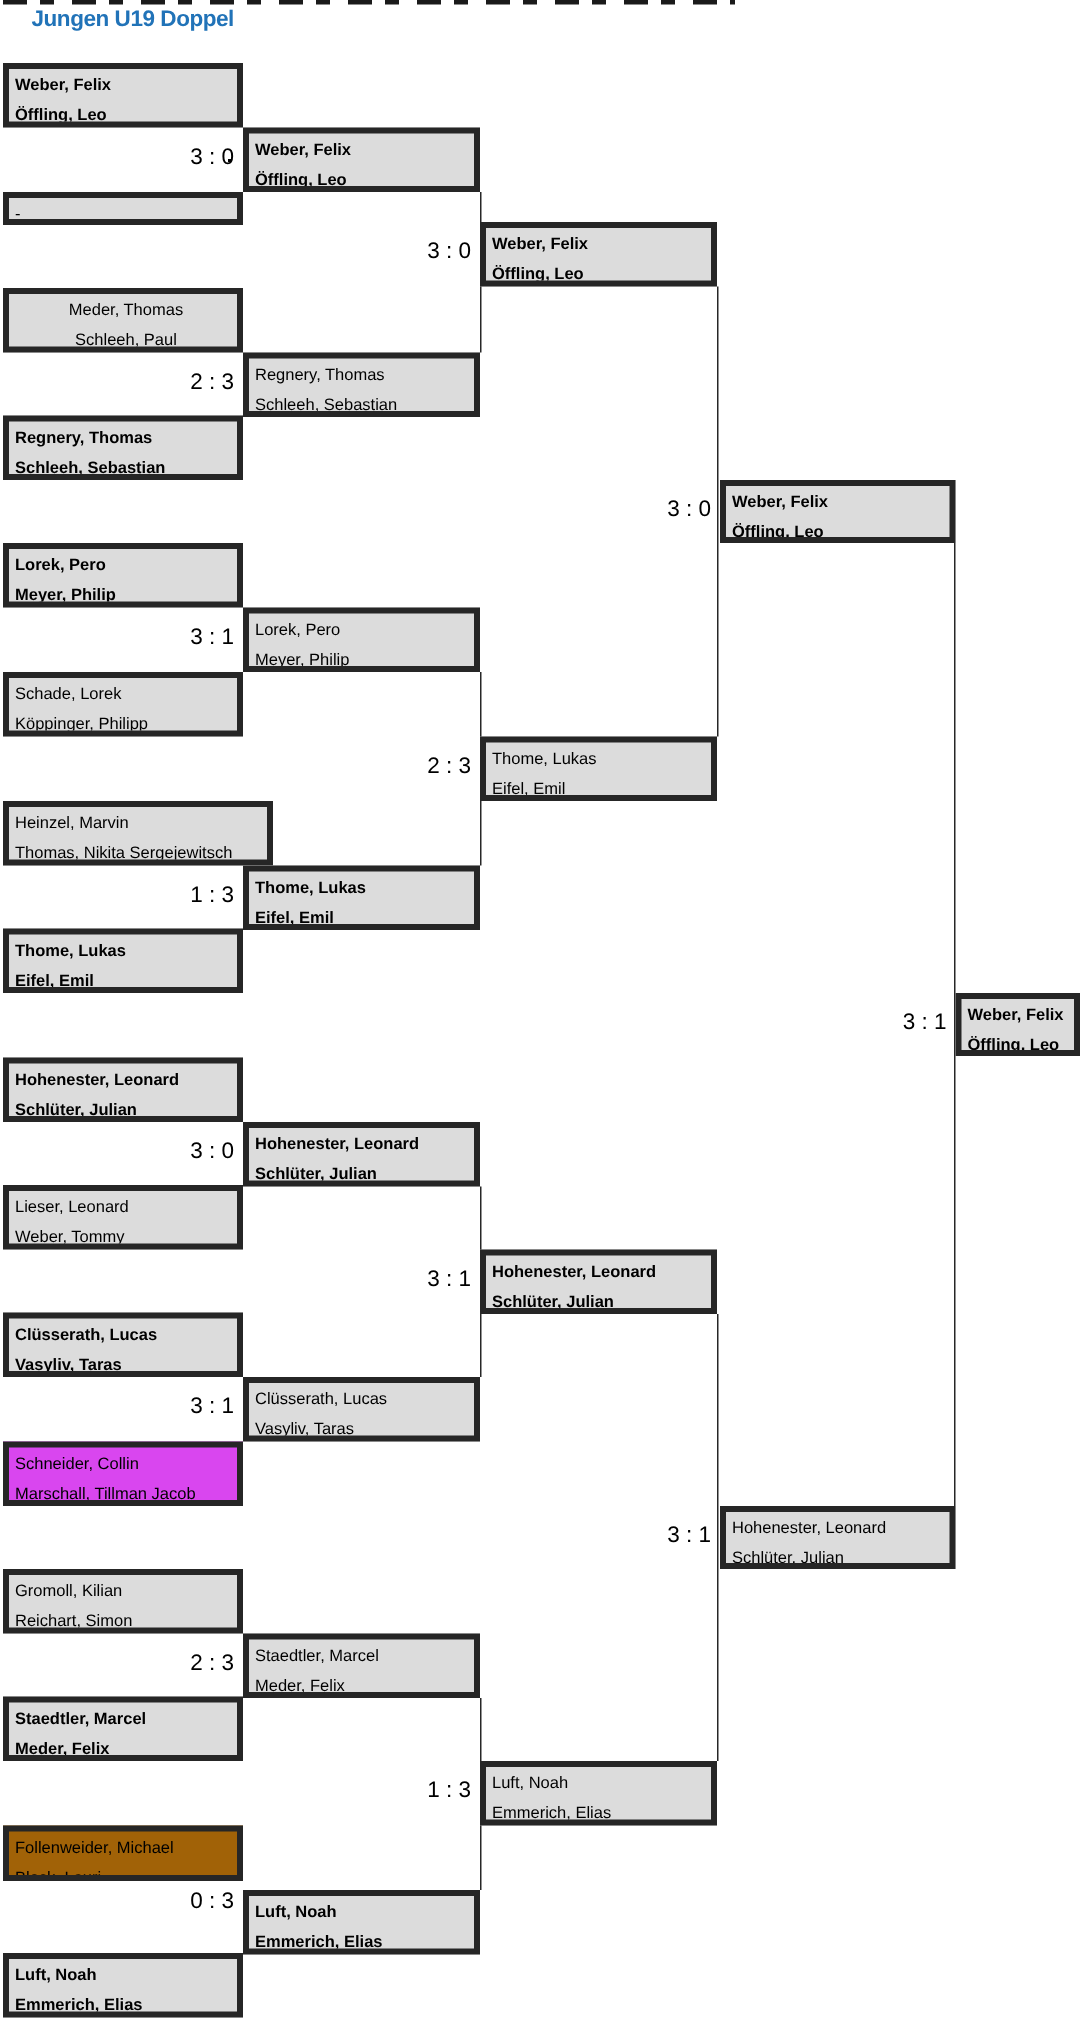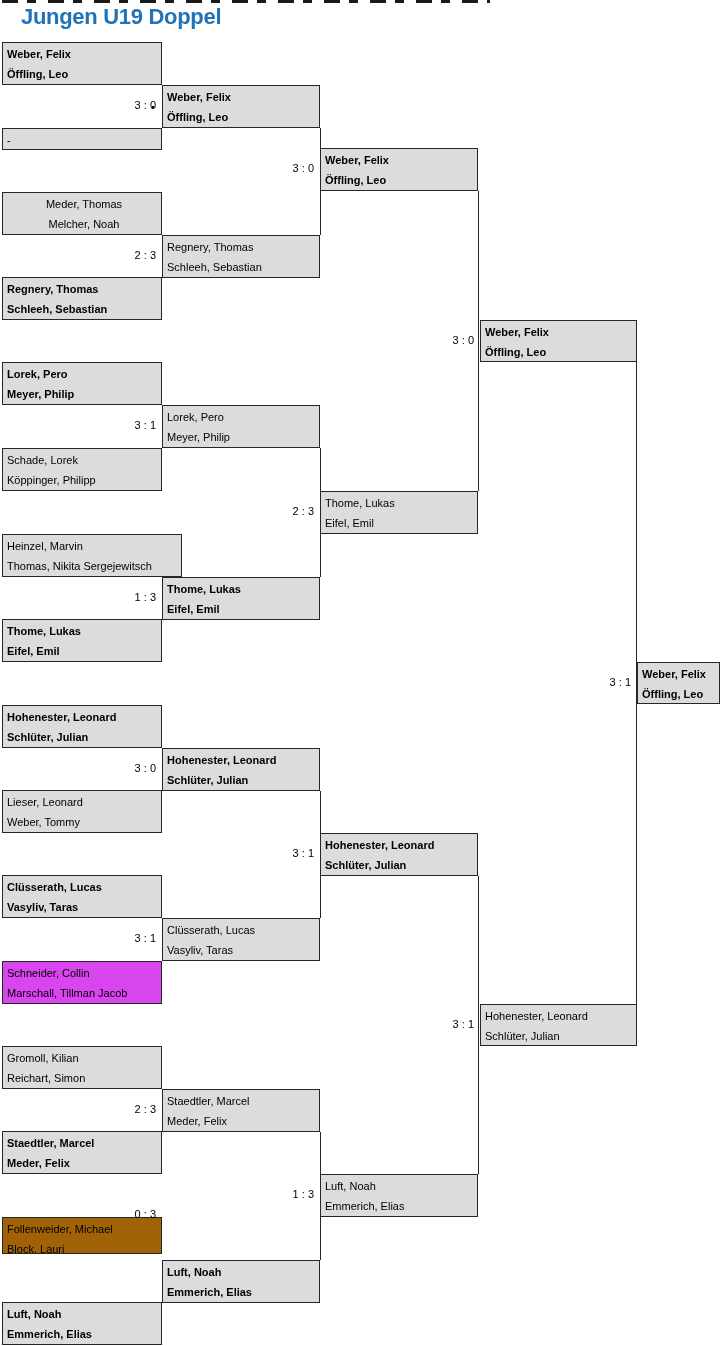--- a/index.html
+++ b/index.html
@@ -6,35 +6,35 @@
   body{
     width:720px;height:1346px;position:relative;background:#ffffff;
     font-family:"Liberation Sans",sans-serif;overflow:hidden;
   }
   .top-artifact{
     position:absolute;left:2px;top:0;width:488px;height:3px;
     background:repeating-linear-gradient(90deg,#1a1a1a 0 16px,transparent 16px 25px,#1a1a1a 25px 34px,transparent 34px 46px);
   }
   .bracket-title{
     position:absolute;left:21px;top:4px;
-    font-size:22px;font-weight:bold;letter-spacing:-0.3px;
+    font-size:15px;font-weight:bold;letter-spacing:-0.3px;
     white-space:nowrap;
   }
   .team-box{
     position:absolute;box-sizing:border-box;
-    border:1px solid #404040;
+    border:4px solid #404040;
     padding:1px 0 0 4px;overflow:hidden;
   }
   .team-line{
     font-size:11px;line-height:20px;height:20px;color:#000;
     white-space:nowrap;
   }
   .winner .team-line{font-weight:bold;}
   .match-score{
-    position:absolute;font-size:11px;line-height:14px;height:14px;
+    position:absolute;font-size:15px;line-height:14px;height:14px;
     color:#000;text-align:right;white-space:nowrap;
   }
   .vline{position:absolute;width:1px;background:#262626;}
   .score-period-dot{position:absolute;width:2px;height:2px;background:#000;}
 </style>
 </head>
 <body>
 
 <div class="top-artifact"></div>
 <div class="bracket-title" style="color: rgb(33, 115, 184);">Jungen U19 Doppel</div>
@@ -48,21 +48,21 @@
     <div class="vline" style="left: 636px; top: 362px; height: 642px; background: rgb(38, 38, 38);"></div>
     <div class="team-box winner" style="left: 2px; top: 42px; width: 160px; height: 43px; background: rgb(220, 220, 220); border-color: rgb(38, 38, 38);">
       <div class="team-line">Weber, Felix</div>
       <div class="team-line">Öffling, Leo</div>
     </div>
     <div class="team-box" style="left: 2px; top: 128px; width: 160px; height: 22px; background: rgb(220, 220, 220); border-color: rgb(38, 38, 38);">
       <div class="team-line">-</div>
     </div>
     <div class="team-box" style="left: 2px; top: 192px; width: 160px; height: 43px; background: rgb(220, 220, 220); border-color: rgb(38, 38, 38); text-align: center;">
       <div class="team-line">Meder, Thomas</div>
-      <div class="team-line">Melcher, Noah</div>
+      <div class="team-line">Schleeh, Paul</div>
     </div>
     <div class="team-box winner" style="left: 2px; top: 277px; width: 160px; height: 43px; background: rgb(220, 220, 220); border-color: rgb(38, 38, 38);">
       <div class="team-line">Regnery, Thomas</div>
       <div class="team-line">Schleeh, Sebastian</div>
     </div>
     <div class="team-box winner" style="left: 2px; top: 362px; width: 160px; height: 43px; background: rgb(220, 220, 220); border-color: rgb(38, 38, 38);">
       <div class="team-line">Lorek, Pero</div>
       <div class="team-line">Meyer, Philip</div>
     </div>
     <div class="team-box" style="left: 2px; top: 448px; width: 160px; height: 43px; background: rgb(220, 220, 220); border-color: rgb(38, 38, 38);">
@@ -141,21 +141,21 @@
     <div class="match-score" style="left: 98px; top: 931px; width: 58px;">3 : 1</div>
     <div class="team-box" style="left: 162px; top: 1089px; width: 158px; height: 43px; background: rgb(220, 220, 220); border-color: rgb(38, 38, 38);">
       <div class="team-line">Staedtler, Marcel</div>
       <div class="team-line">Meder, Felix</div>
     </div>
     <div class="match-score" style="left: 98px; top: 1102px; width: 58px;">2 : 3</div>
     <div class="team-box winner" style="left: 162px; top: 1260px; width: 158px; height: 43px; background: rgb(220, 220, 220); border-color: rgb(38, 38, 38);">
       <div class="team-line">Luft, Noah</div>
       <div class="team-line">Emmerich, Elias</div>
     </div>
-    <div class="match-score" style="left: 98px; top: 1207px; width: 58px;">0 : 3</div>
+    <div class="match-score" style="left: 98px; top: 1261px; width: 58px;">0 : 3</div>
     <div class="team-box winner" style="left: 320px; top: 148px; width: 158px; height: 43px; background: rgb(220, 220, 220); border-color: rgb(38, 38, 38);">
       <div class="team-line">Weber, Felix</div>
       <div class="team-line">Öffling, Leo</div>
     </div>
     <div class="match-score" style="left: 256px; top: 161px; width: 58px;">3 : 0</div>
     <div class="team-box" style="left: 320px; top: 491px; width: 158px; height: 43px; background: rgb(220, 220, 220); border-color: rgb(38, 38, 38);">
       <div class="team-line">Thome, Lukas</div>
       <div class="team-line">Eifel, Emil</div>
     </div>
     <div class="match-score" style="left: 256px; top: 504px; width: 58px;">2 : 3</div>

